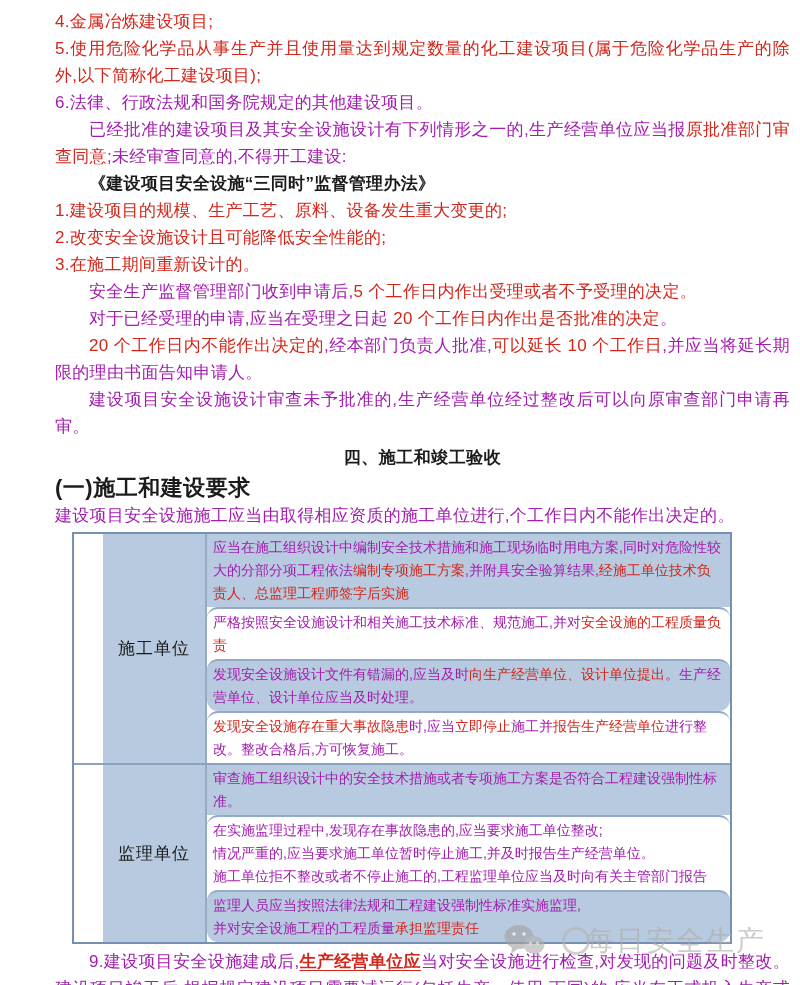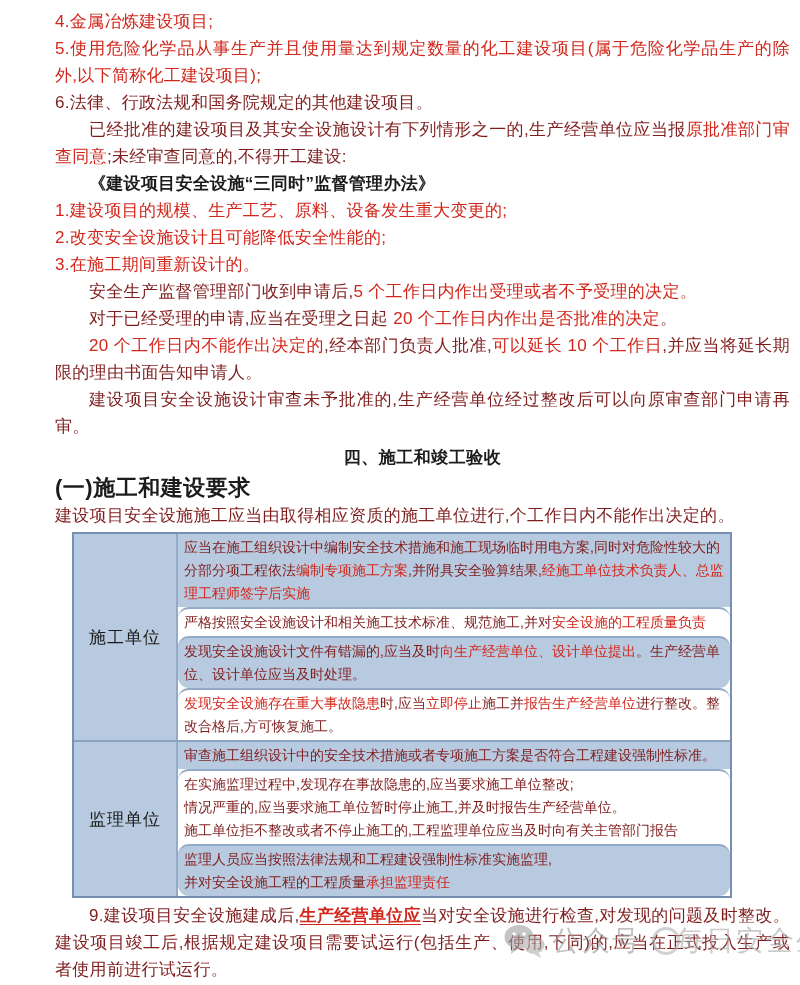--- a/index.html
+++ b/index.html
@@ -16,21 +16,21 @@
     width:735px;
   }
   .para{
     font-size:17px;
     line-height:27px;
     letter-spacing:0.3px;
     word-break:break-all;
     text-align:justify;
   }
   .para.indent{text-indent:34px;}
-  .run-k{color:#7f1d1d;}
+  .run-k{color:#a21caf;}
   .run-r{color:#d2261b;}
   .run-kb{color:#1b1b1b;font-weight:bold;}
   .run-rb{color:#d2261b;font-weight:bold;text-decoration:underline;text-underline-offset:3px;margin-top:31px;}
   .h-center{
     text-align:center;font-weight:bold;font-size:17px;
     line-height:28px;margin:4px 0 2px 0;letter-spacing:0.5px;
   }
   .h-sub{
     font-weight:bold;font-size:22px;line-height:28px;
     margin:0 0 0 0;letter-spacing:0.5px;
@@ -44,21 +44,21 @@
     font-size:14px;
     line-height:23px;
   }
   .tbl-group{display:flex;}
   .tbl-group + .tbl-group{border-top:2px solid #8aa2c0;}
   .tbl-label{
     flex:0 0 102px;
     background:#b8cadf;
     border-right:2px solid #94abc7;
     display:flex;align-items:center;justify-content:center;
-    font-size:17px;color:#1b1b1b;letter-spacing:1px;
+    font-size:17px;color:#1b1b1b;letter-spacing:1px;margin-left:29px;
   }
   .tbl-rows{flex:1 1 auto;min-width:0;}
   .tbl-row{
     padding:2px 6px;
     word-break:break-all;
     background:#ffffff;
   }
   .tbl-row + .tbl-row{border-top:2px solid #94abc7;border-radius:11px;}
   .tbl-row.shade{background:#b8cadf;}
   
@@ -139,17 +139,16 @@
         <ellipse cx="16" cy="13" rx="14.5" ry="12" fill="#a2a2a2"></ellipse>
         <polygon points="9,23 8,30 16,24" fill="#a2a2a2"></polygon>
         <circle cx="11" cy="10" r="1.8" fill="#ffffff"></circle>
         <circle cx="21" cy="10" r="1.8" fill="#ffffff"></circle>
         <ellipse cx="31" cy="21" rx="10.5" ry="9" fill="#b0b0b0"></ellipse>
         <polygon points="36,29 38,34 31,30" fill="#b0b0b0"></polygon>
         <circle cx="27.5" cy="19" r="1.5" fill="#ffffff"></circle>
         <circle cx="34.5" cy="19" r="1.5" fill="#ffffff"></circle>
       </svg>
     </span>
-    <span>公众号</span>
     <span class="wm-ring"></span>
     <span class="wm-brand">每日安全生产</span>
   </div>
 </div>
 
 </body></html>

